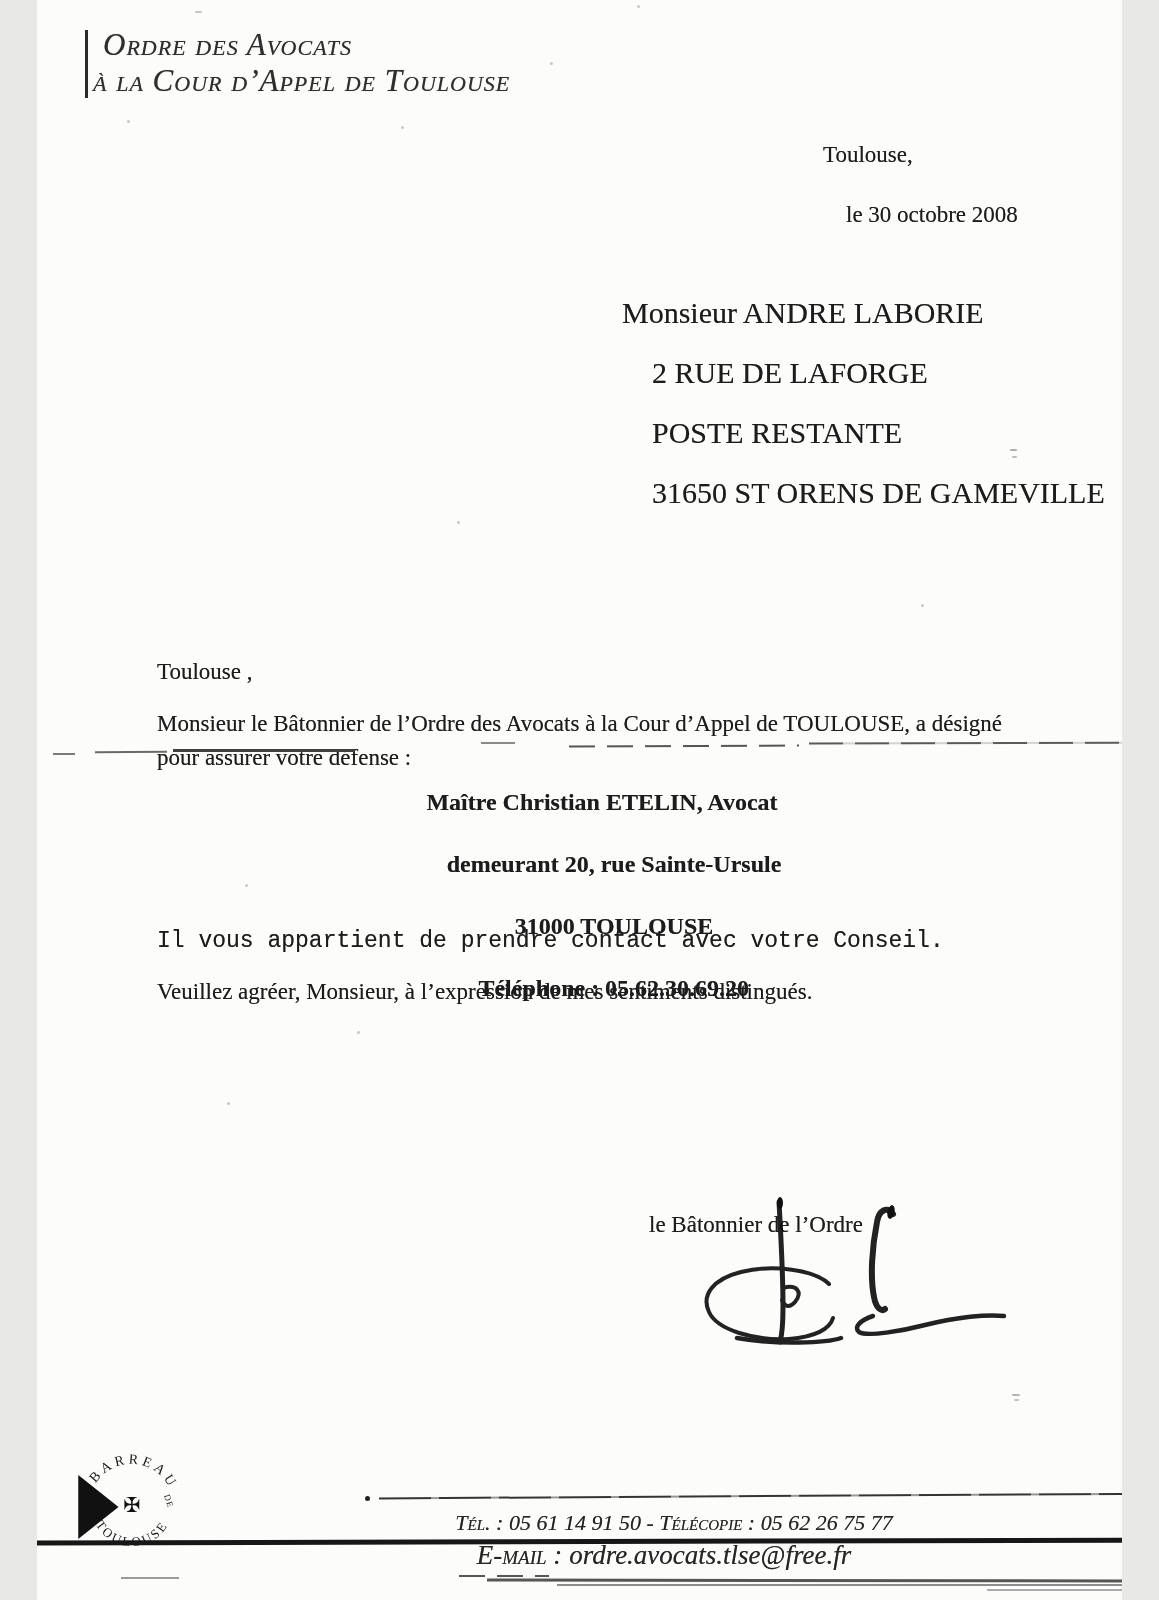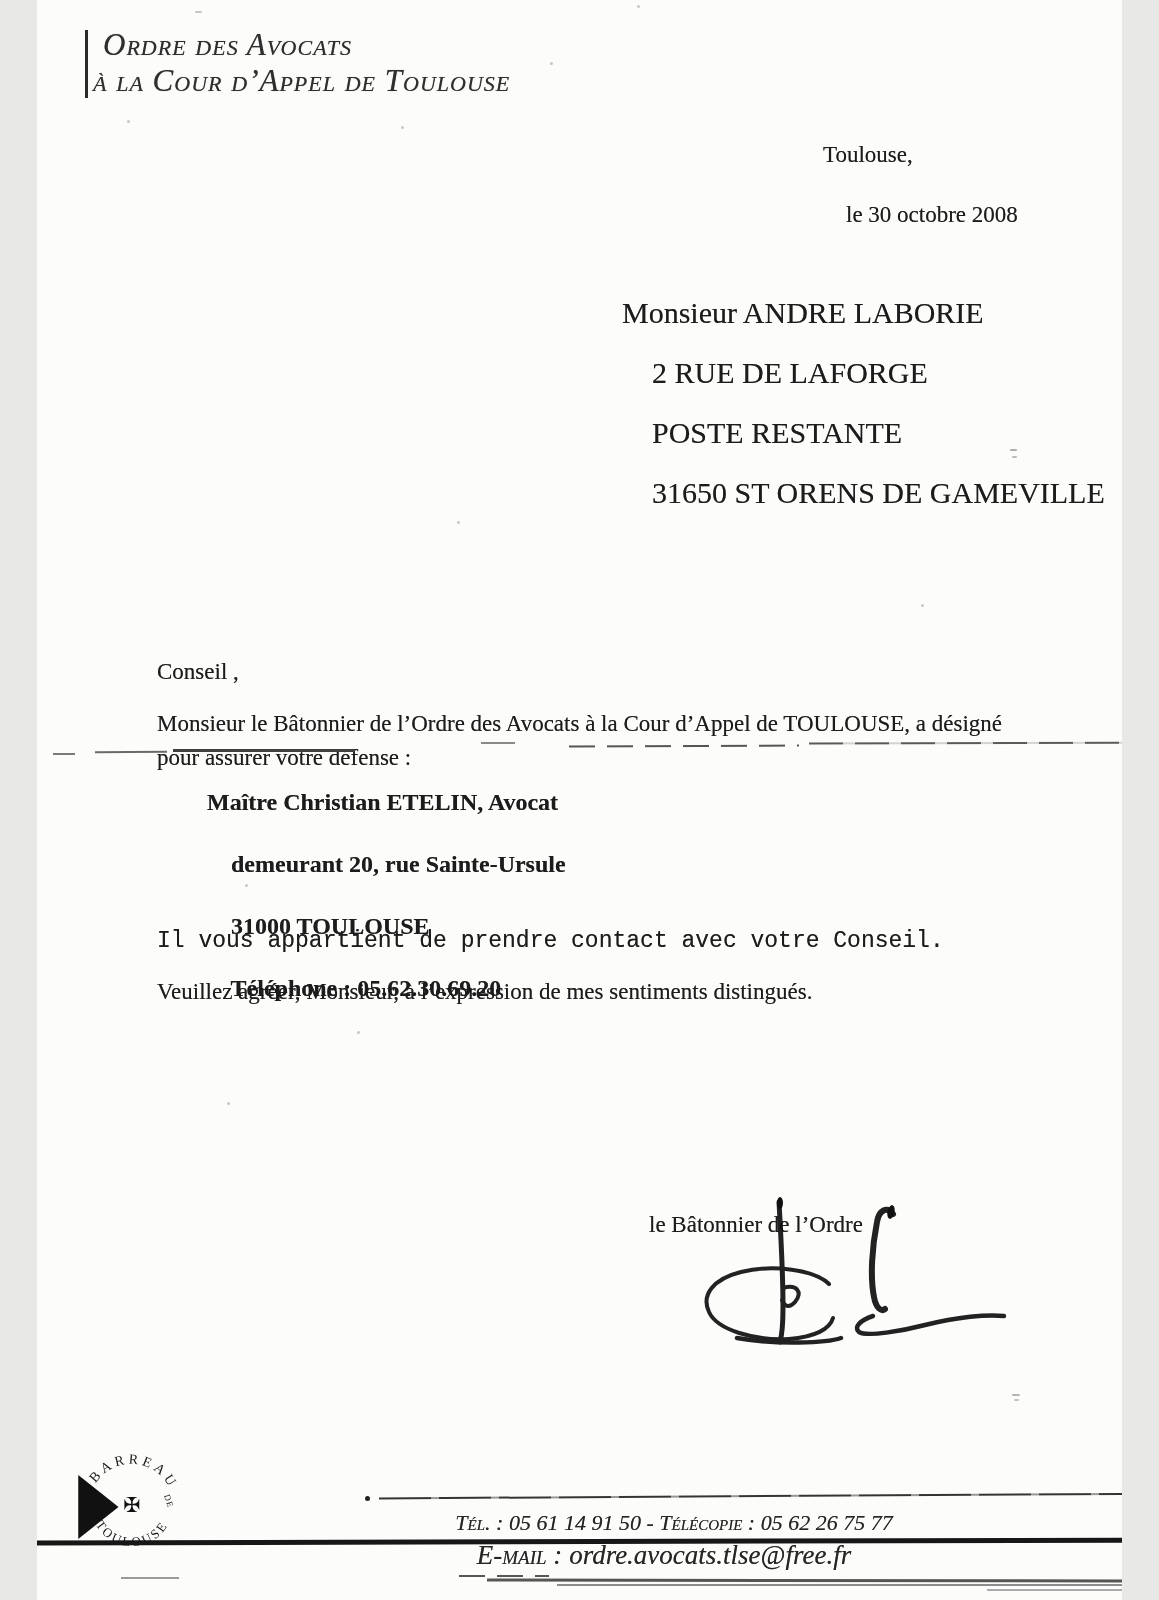--- a/index.html
+++ b/index.html
@@ -26,21 +26,21 @@
   .org-line.l1{left:66px;top:27px;}
   .org-line.l2{left:56px;top:63px;}
   
   .dateline{left:786px;top:105px;font-size:23px;line-height:30px;margin-top:35px;}
   .recipient{left:585px;top:298px;font-size:30px;line-height:30px;}
   
   .body-txt{font-size:23px;line-height:33px;}
   .salutation{left:120px;top:655px;}
   .par1a{left:120px;top:707px;}
   .par1b{left:120px;top:741px;}
-  .designation{left:170px;top:787px;width:790px;
+  .designation{left:170px;top:787px;width:790px;text-align:center;
                font-weight:bold;font-size:24px;line-height:31px;}
   .par2{left:120px;top:925px;font-family:Liberation Mono, monospace;}
   .par3{left:120px;top:975px;}
   .sig-caption{left:612px;top:1212px;font-size:23px;}
   
   .artifact{position:absolute;pointer-events:none;}
   .dash-e{background:repeating-linear-gradient(90deg,#555 0 26px,rgba(85,85,85,0) 26px 38px);}
   .dash-f{background:repeating-linear-gradient(90deg,#5a5a5a 0 34px,rgba(90,90,90,.25) 34px 46px);}
   .strike1{background:repeating-linear-gradient(90deg,#343434 0 52px,rgba(52,52,52,.5) 52px 60px);}
   .speck{position:absolute;background:#6f6f6f;border-radius:50%;opacity:.38;}
@@ -65,21 +65,21 @@
   <div class="org-line l2">à la Cour d’Appel de Toulouse</div>
 
   <div class="txt dateline"><span>Toulouse,</span><br>
     <span>le 30 octobre 2008</span></div>
 
   <div class="txt recipient"><span>Monsieur ANDRE LABORIE</span><br>
     <span>2 RUE DE LAFORGE</span><br>
     <span>POSTE RESTANTE</span><br>
     <span>31650 ST ORENS DE GAMEVILLE</span></div>
 
-  <div class="txt body-txt salutation">Conseil ,</div>
+  <div class="txt body-txt salutation">Toulouse ,</div>
   <div class="txt body-txt par1a">Monsieur le Bâtonnier de l’Ordre des Avocats à la Cour d’Appel de TOULOUSE, a désigné</div>
   <div class="txt body-txt par1b">pour assurer votre défense :</div>
 
   <div class="txt designation"><span>Maître Christian ETELIN, Avocat</span><br>
     <span>demeurant 20, rue Sainte-Ursule</span><br>
     <span>31000 TOULOUSE</span><br>
     <span>Téléphone : 05.62.30.69.20</span></div>
 
   <div class="txt body-txt par2">Il vous appartient de prendre contact avec votre Conseil.</div>
   <div class="txt body-txt par3">Veuillez agréer, Monsieur, à l’expression de mes sentiments distingués.</div>

